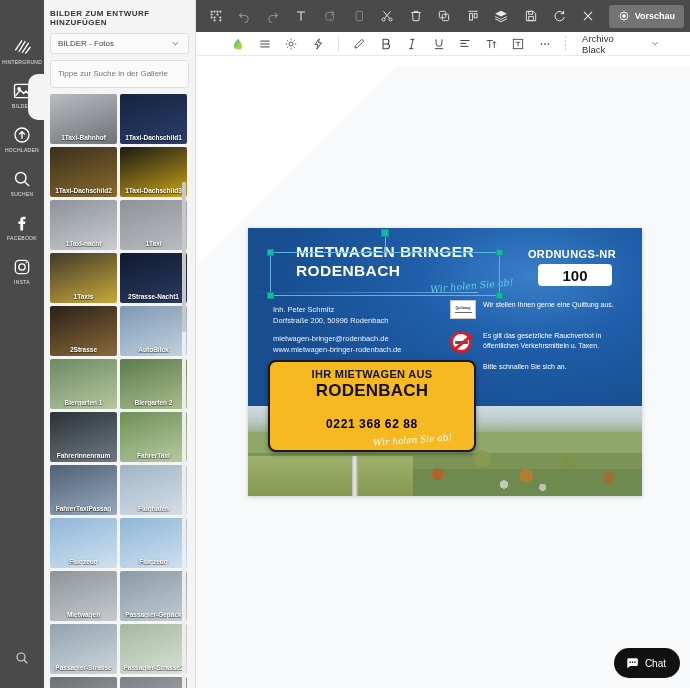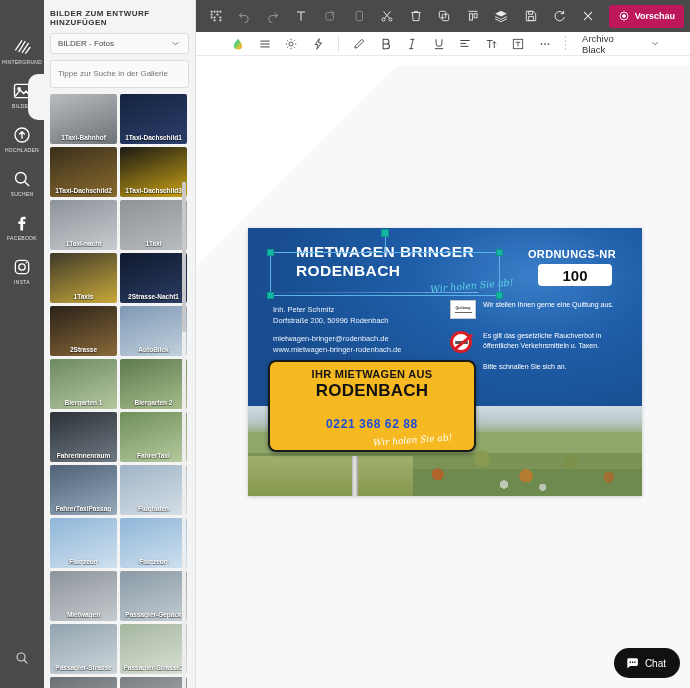--- a/index.html
+++ b/index.html
@@ -99,21 +99,21 @@
     gap: 1px;
   }
   .tbtn {
     width: 28px; height: 26px; display: flex; align-items: center; justify-content: center;
     cursor: pointer; border-radius: 3px; color: #e8e8e8;
   }
   .tbtn.dim { color: #8d8d8d; }
   .tbtn svg { width: 14px; height: 14px; }
   .tb-gap { flex: 1 1 auto; }
   .preview-btn {
-    height: 23px; background: #be185d; color: #fff; border-radius: 3px;
+    height: 23px; background: #737373; color: #fff; border-radius: 3px;
     display: flex; align-items: center; gap: 5px; padding: 0 9px;
     font-size: 9px; font-weight: 600; cursor: pointer; margin-left: 6px;
   }
   .preview-btn svg{ width:12px; height:12px; }
 
   .toolbar2 {
     position: absolute; left: 196px; top: 32px; width: 494px; height: 24px;
     background: #fff; border-bottom: 1px solid #e8e8e8;
     display: flex; align-items: center; padding: 0 30px; gap: 2px;
   }
@@ -249,21 +249,21 @@
     background: linear-gradient(90deg,#bdbdbd,#eaeaea,#9e9e9e);
   }
   .sign {
     position: absolute; left: 20px; top: 132px; width: 208px; height: 92px;
     background: #f7b922; border: 2.5px solid #1a1a1a; border-radius: 8px;
     display: flex; flex-direction: column; align-items: center; justify-content: center;
     box-shadow: 0 2px 5px rgba(0,0,0,.35);
   }
   .sign .l1 { font-size: 11px; font-weight: 800; color: #141414; letter-spacing: .3px; }
   .sign .l2 { font-size: 17px; font-weight: 800; color: #111; letter-spacing: .2px; margin-top:1px;}
-  .sign .l3 { font-size: 12px; font-weight: 800; color: #1d4ed8; margin-top: 16px; letter-spacing: .6px;}
+  .sign .l3 { font-size: 12px; font-weight: 800; color: #000000; margin-top: 16px; letter-spacing: .6px;}
   .sign .l4 {
     font-size: 9px; color: #fff; font-style: italic; margin-top: 4px;
     font-family: "DejaVu Serif", serif; align-self: flex-end; margin-right: 22px;
     transform: rotate(-4deg);
   }
 
   
   .sel { position: absolute; left: 74px; top: 186px; width: 230px; height: 44px;
          border: 1px solid #5ab4e8; pointer-events:none; }
   .h { position: absolute; width: 7px; height: 7px; background: #14b8a6;

